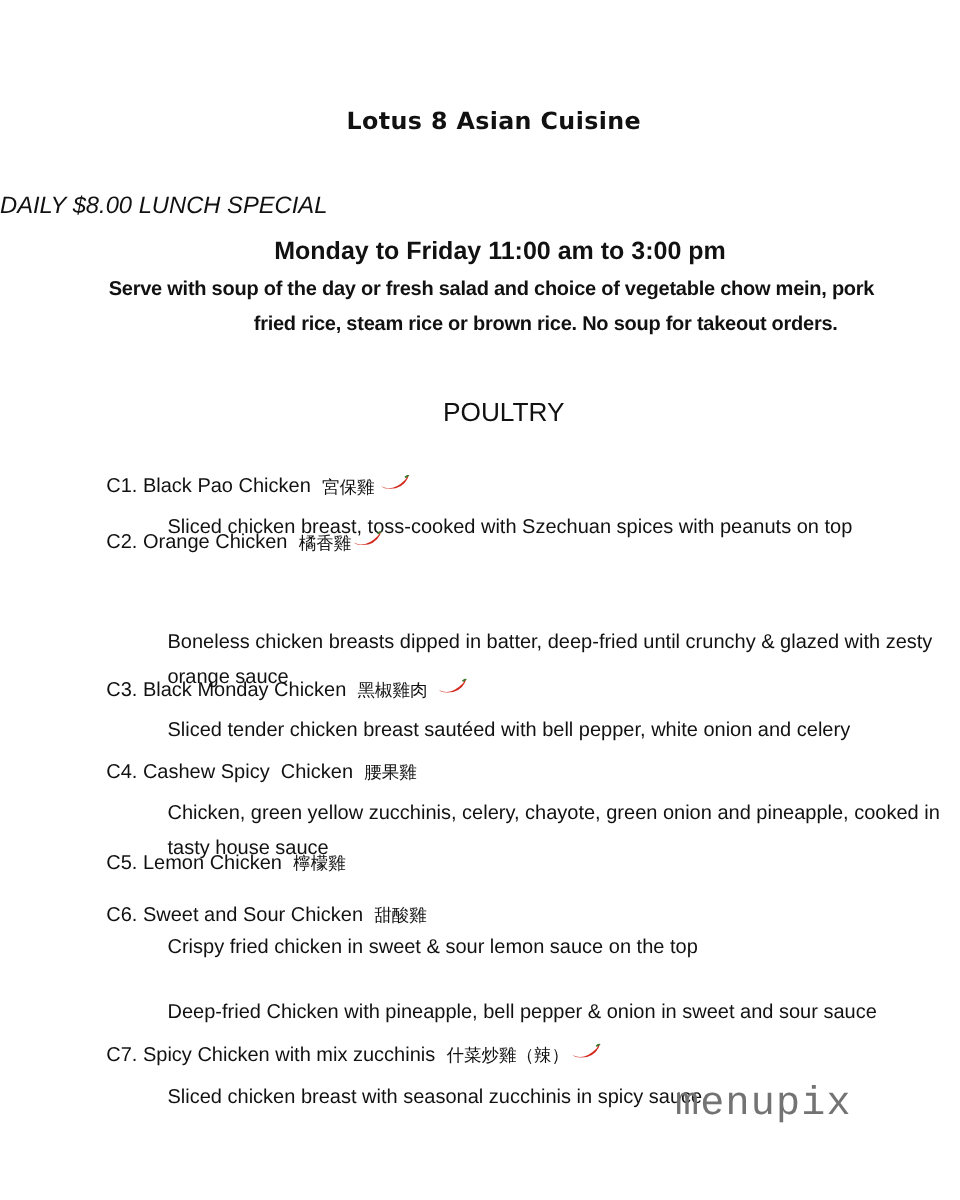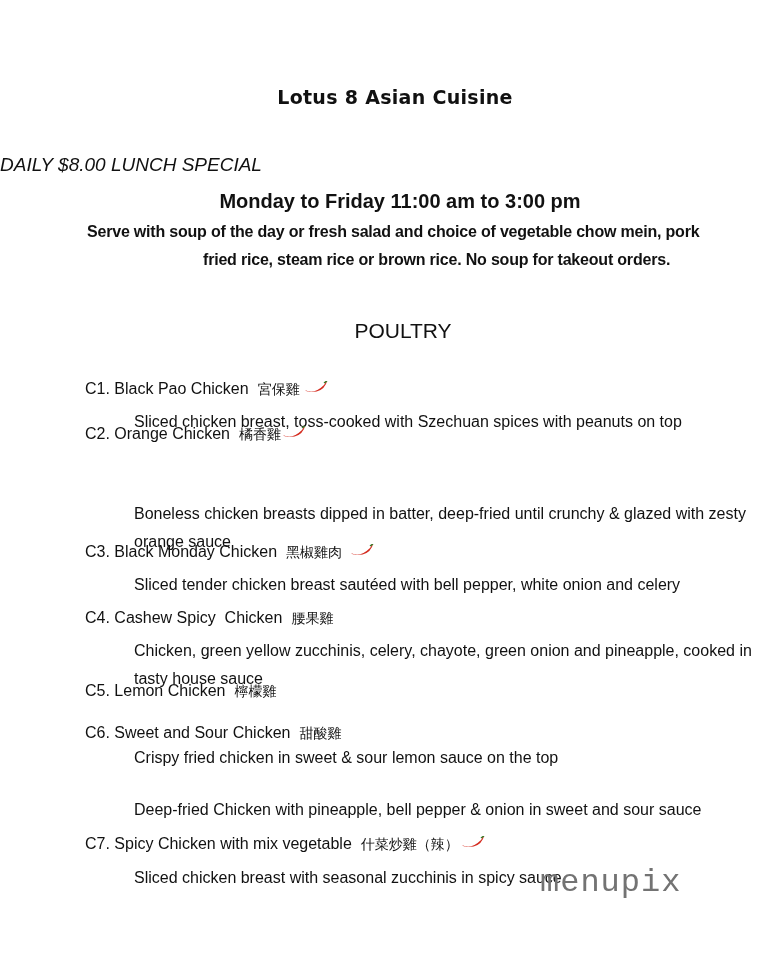--- a/index.html
+++ b/index.html
@@ -72,20 +72,20 @@
   <span>C5. Lemon Chicken</span><span class="cn">檸檬雞</span>
 </div>
 <div class="abs item-desc" style="top:744px">Crispy fried chicken in sweet &amp; sour lemon sauce on the top</div>
 
 <div class="abs item-name" style="top:724px">
   <span>C6. Sweet and Sour Chicken</span><span class="cn">甜酸雞</span>
 </div>
 <div class="abs item-desc" style="top:796px">Deep-fried Chicken with pineapple, bell pepper &amp; onion in sweet and sour sauce</div>
 
 <div class="abs item-name" style="top:835px">
-  <span>C7. Spicy Chicken with mix vegetable</span><span class="cn">什菜炒雞（辣）</span><span class="chili" style="margin-left:2px"><svg width="24" height="14" viewBox="0 0 24 14">
+  <span>C7. Spicy Chicken with mix zucchinis</span><span class="cn">什菜炒雞（辣）</span><span class="chili" style="margin-left:2px"><svg width="24" height="14" viewBox="0 0 24 14">
         <path d="M1 9 Q10 14 20 4 Q22 2 21 1 L23 0 L22 3 Q18 11 8 11 Q3 11 1 9Z" fill="#d42a1e"></path>
         <path d="M20 2 L23 0" stroke="#3a7a2a" stroke-width="1.5"></path>
       </svg></span>
 </div>
 <div class="abs item-desc" style="top:864px">Sliced chicken breast with seasonal zucchinis in spicy sauce</div>
 
 <div class="abs watermark">menupix</div>
 
 </body></html>

